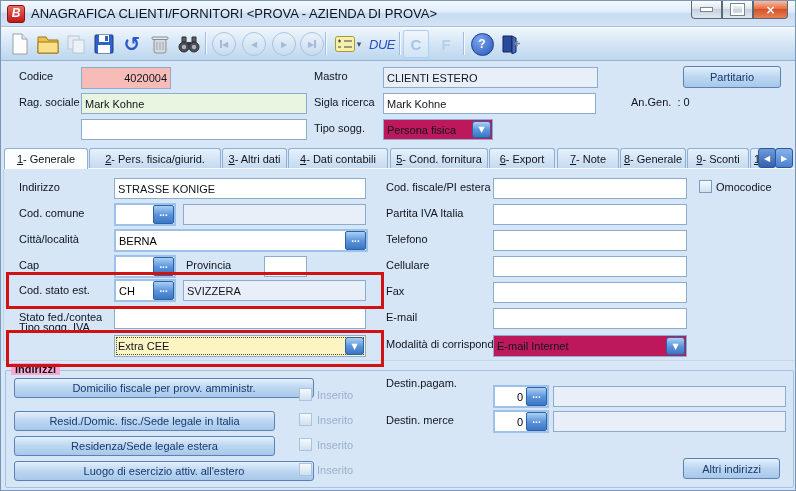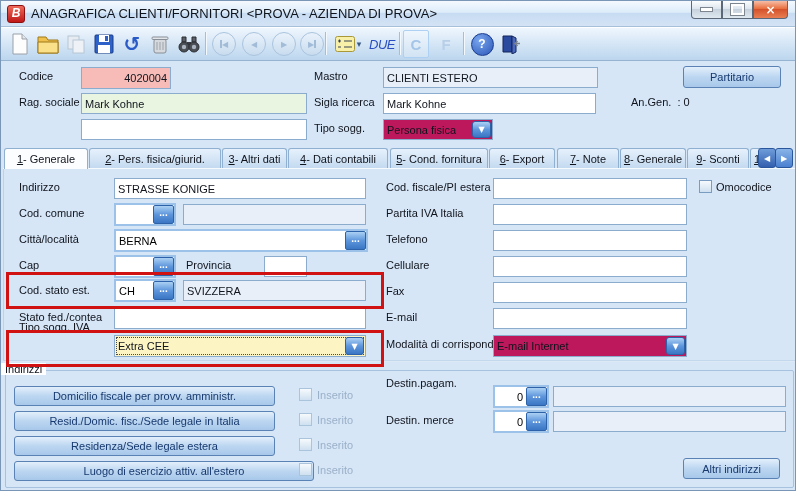--- a/index.html
+++ b/index.html
@@ -72,21 +72,21 @@
   .u{text-decoration:underline;}
   .panelline{position:absolute;left:2px;top:167px;width:792px;height:1px;background:#f6fafd;z-index:2;}
   .panelborder{position:absolute;left:2px;top:167px;width:791px;height:192px;border:1px solid #bad2ea;pointer-events:none;}
   .hline{position:absolute;left:2px;top:359px;width:792px;height:2px;background:linear-gradient(#b6cee8,#eaf3fb);}
   .tabscroll{position:absolute;top:147px;width:16px;height:18px;border-radius:3px;color:#fff;font-size:8px;
     display:flex;align-items:center;justify-content:center;border:1px solid #2a569c;z-index:4;}
   .tsl{background:linear-gradient(#6f9cd9,#335fae);}
   .tsr{background:linear-gradient(#8ab4e8,#4a80d0);}
   
   .group{position:absolute;left:4px;top:369px;width:787px;height:116px;border:1px solid #a6c2de;border-radius:2px;}
-  .grouplbl{position:absolute;left:0;top:362px;background:#ffffff;padding:0 4px;z-index:2;}
+  .grouplbl{position:absolute;left:10px;top:362px;background:#f9a8d4;padding:0 4px;z-index:2;font-weight:bold;}
   .redbox{position:absolute;border:3px solid #d01212;z-index:5;pointer-events:none;}
   .angen{white-space:pre;}
 </style>
 </head>
 <body>
 
 <div class="win">
 
   <div class="titlebar">
     <span class="logo">B</span>
@@ -332,21 +332,21 @@
     <span class="arrowbtn glyph">▼</span>
   </div>
 
   <div class="redbox" style="left:5px;top:271px;width:372px;height:31px"></div>
   <div class="redbox" style="left:5px;top:329px;width:372px;height:31px"></div>
 
   <div class="hline"></div>
   <div class="group"></div>
   <span class="lbl grouplbl">Indirizzi</span>
 
-  <div class="btn" style="left:13px;top:385px;width:261px;height:20px">Domicilio fiscale per provv. amministr.</div>
+  <div class="btn" style="left:13px;top:377px;width:300px;height:20px">Domicilio fiscale per provv. amministr.</div>
   <div class="btn" style="left:13px;top:410px;width:261px;height:20px">Resid./Domic. fisc./Sede legale in Italia</div>
   <div class="btn" style="left:13px;top:435px;width:261px;height:20px">Residenza/Sede legale estera</div>
   <div class="btn" style="left:13px;top:460px;width:300px;height:20px">Luogo di esercizio attiv. all'estero</div>
 
   <span class="chk dis" style="left:298px;top:387px"></span>
   <span class="lbl dis-lbl" style="left:316px;top:388px">Inserito</span>
   <span class="chk dis" style="left:298px;top:412px"></span>
   <span class="lbl dis-lbl" style="left:316px;top:413px">Inserito</span>
   <span class="chk dis" style="left:298px;top:437px"></span>
   <span class="lbl dis-lbl" style="left:316px;top:438px">Inserito</span>

